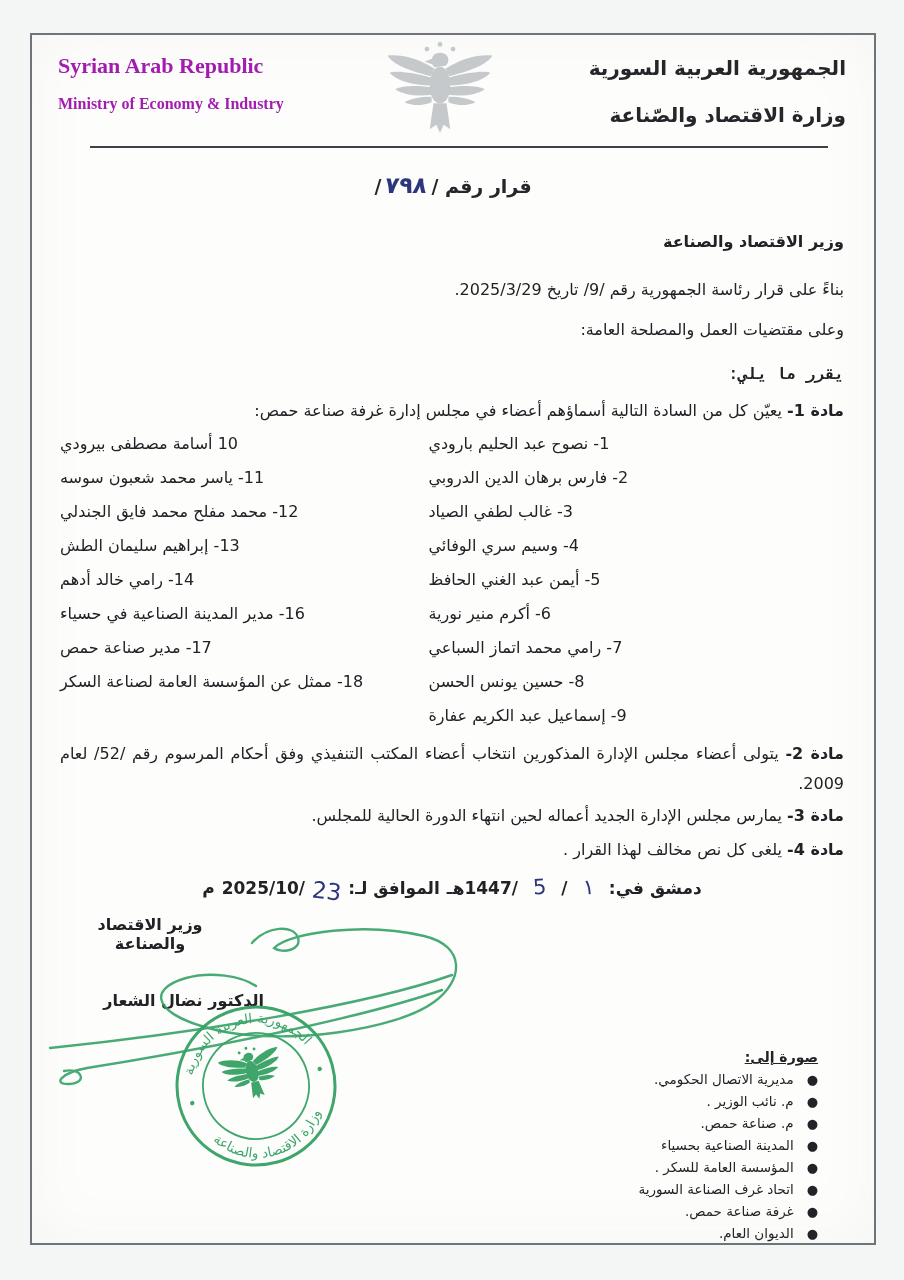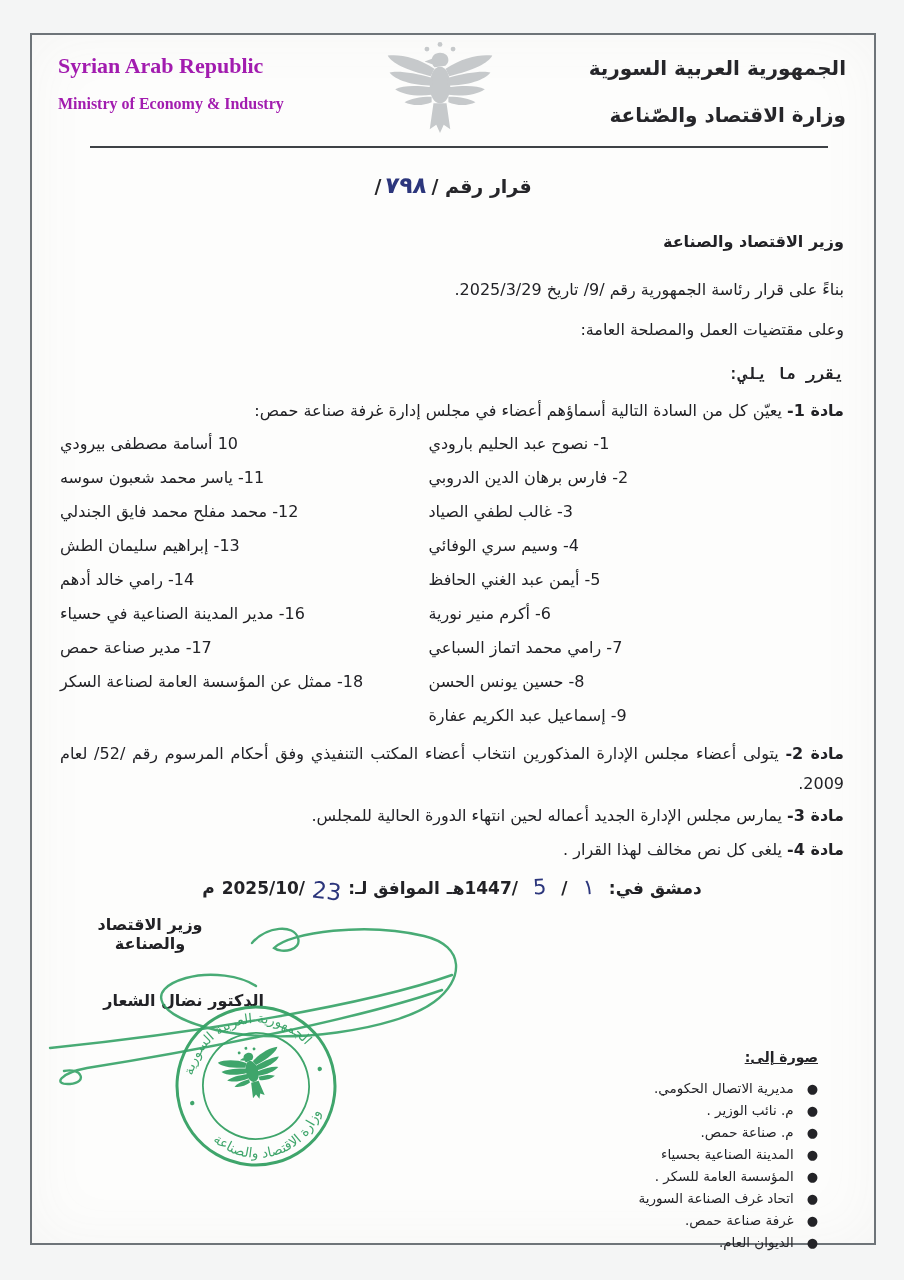--- a/index.html
+++ b/index.html
@@ -48,21 +48,21 @@
   
   .sig-title{position:absolute;left:28px;top:880px;width:180px;direction:rtl;text-align:center;
              font-weight:bold;font-size:16px;color:#222226;}
   .sig-name{position:absolute;left:52px;top:920px;width:180px;direction:rtl;text-align:right;
             font-weight:bold;font-size:16px;color:#222226;margin-top:36px;}
   
   .stamp{position:absolute;left:136px;top:963px;width:176px;height:176px;opacity:.92;}
   .sig-ink{position:absolute;left:0px;top:883px;width:462px;height:205px;pointer-events:none;}
   
   .cc{position:absolute;right:56px;top:1014px;width:230px;direction:rtl;font-size:13.5px;color:#232327;}
-  .cc-title{font-weight:bold;text-decoration:underline;text-align:right;font-size:14px;margin-bottom:12px;}
+  .cc-title{font-weight:bold;text-decoration:underline;text-align:right;font-size:14px;margin-bottom:3px;}
   .cc-item{display:flex;direction:rtl;align-items:center;justify-content:flex-start;gap:13px;height:22px;}
   .cc-bullet{font-size:13px;line-height:1;}
   .cc-text{text-align:left;}
   svg{display:block;}
 </style>
 </head>
 <body>
 
 <svg width="0" height="0" style="position:absolute">
   <defs>

